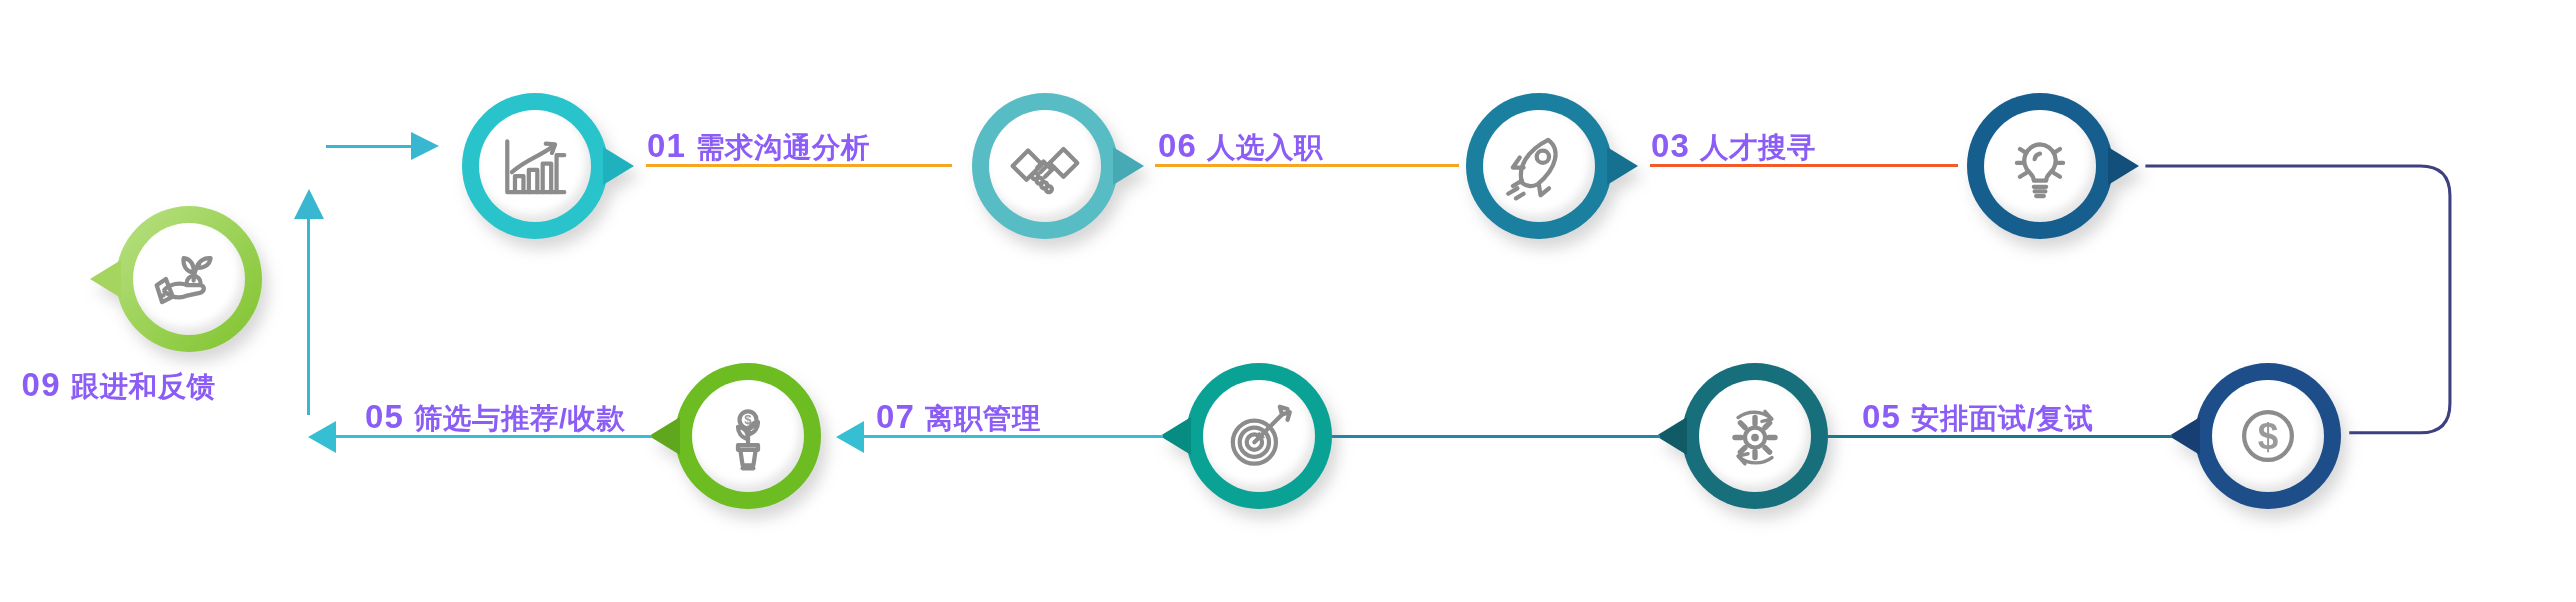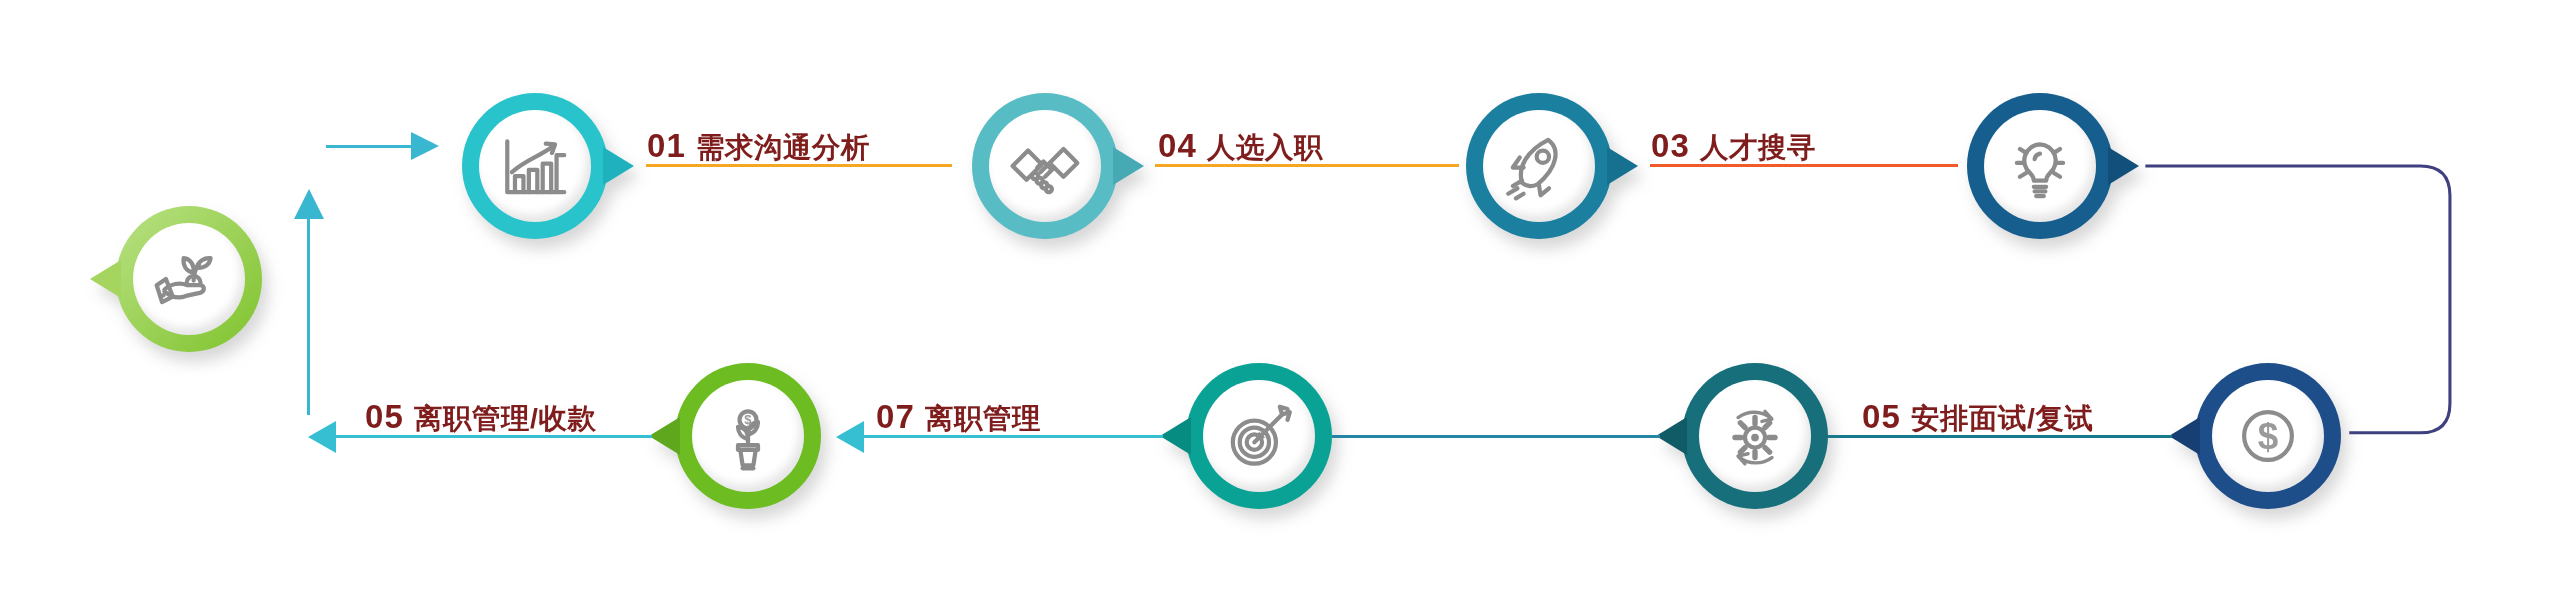--- a/index.html
+++ b/index.html
@@ -29,21 +29,21 @@
     stroke-linecap:round;stroke-linejoin:round;
   }
   .badge .icon .fillpart{fill:#8c8c8c;stroke:none;}
   .badge .icon text{fill:#9a9a9a;stroke:none;font-family:"Liberation Sans","DejaVu Sans",sans-serif;font-weight:bold;}
   .notch{position:absolute;top:50%;transform:translateY(-50%);width:0;height:0;}
   .notch-right{right:-26px;border-top:19px solid transparent;border-bottom:19px solid transparent;border-left:31px solid var(--notch,#aaa);}
   .notch-left{left:-26px;border-top:19px solid transparent;border-bottom:19px solid transparent;border-right:31px solid var(--notch,#aaa);}
   
   .label{
     position:absolute;white-space:nowrap;
-    color:#7f1d1d;font-weight:bold;font-size:28.4px;line-height:33px;
+    color:#8b5cf6;font-weight:bold;font-size:28.4px;line-height:33px;
     letter-spacing:0.6px;
   }
   .label .num{font-size:33px;margin-right:10px;letter-spacing:1.2px;}
   
   .uline{position:absolute;height:3.1px;background:var(--line,#999);}
   .tri-left{position:absolute;width:0;height:0;
     border-top:16px solid transparent;border-bottom:16px solid transparent;
     border-right:28.4px solid var(--line,#999);}
   
   .flowline{position:absolute;background:#3ab7d0;}
@@ -171,33 +171,36 @@
       <path d="M18 64 C26 56 38 54 48 58 L64 58 C71 58 71 66 64 68 L46 72 C36 76 26 73 18 66"></path>
       <path d="M8 58 L20 50 L29 73 L15 80 Z"></path>
       <path d="M14 72 l3 -1"></path>
     </svg>
   </div>
 
   <div class="label" style="left:647px;top:129px;">
     <span class="num">01</span><span>需求沟通分析</span>
   </div>
   <div class="label" style="left:1158px;top:129px;">
-    <span class="num">04</span><span>人选入职</span>
+    <span class="num">06</span><span>人选入职</span>
   </div>
   <div class="label" style="left:1651px;top:129px;text-align:center;">
     <span class="num">03</span><span>人才搜寻</span>
   </div>
   <div class="label" style="left:1862px;top:400px;">
     <span class="num">05</span><span>安排面试/复试</span>
   </div>
   <div class="label" style="left:876px;top:400px;">
     <span class="num">07</span><span>离职管理</span>
   </div>
   <div class="label" style="left:365px;top:400px;">
-    <span class="num">05</span><span>离职管理/收款</span>
+    <span class="num">05</span><span>筛选与推荐/收款</span>
+  </div>
+  <div class="label" style="left:21.6px;top:368px;">
+    <span class="num">09</span><span>跟进和反馈</span>
   </div>
 
   <div class="uline" style="left: 646px; top: 164px; width: 306px; --ring: #29c3cc; --notch: #1fb1bd; --line: #f5a623;"></div>
   <div class="uline" style="left: 1155px; top: 164px; width: 304px; --ring: #58bcc5; --notch: #47a9b4; --line: #f5a623;"></div>
   <div class="uline" style="left: 1650px; top: 164px; width: 308px; --ring: #1b7f9f; --notch: #15718f; --line: #f15a29;"></div>
 
   <div class="uline" style="left: 1828px; top: 435px; width: 344px; --ring: #1d4e89; --notch: #173f73; --line: #17798c;"></div>
   <div class="uline" style="left: 1332px; top: 435px; width: 328px; --ring: #166f7a; --notch: #115b66; --line: #2585a5;"></div>
   <div class="tri-left" style="left: 836px; top: 421px; --ring: #0aa295; --notch: #068c80; --line: #36bfd2;"></div>
   <div class="uline" style="left: 863px; top: 435px; width: 300px; --ring: #0aa295; --notch: #068c80; --line: #36bfd2;"></div>

